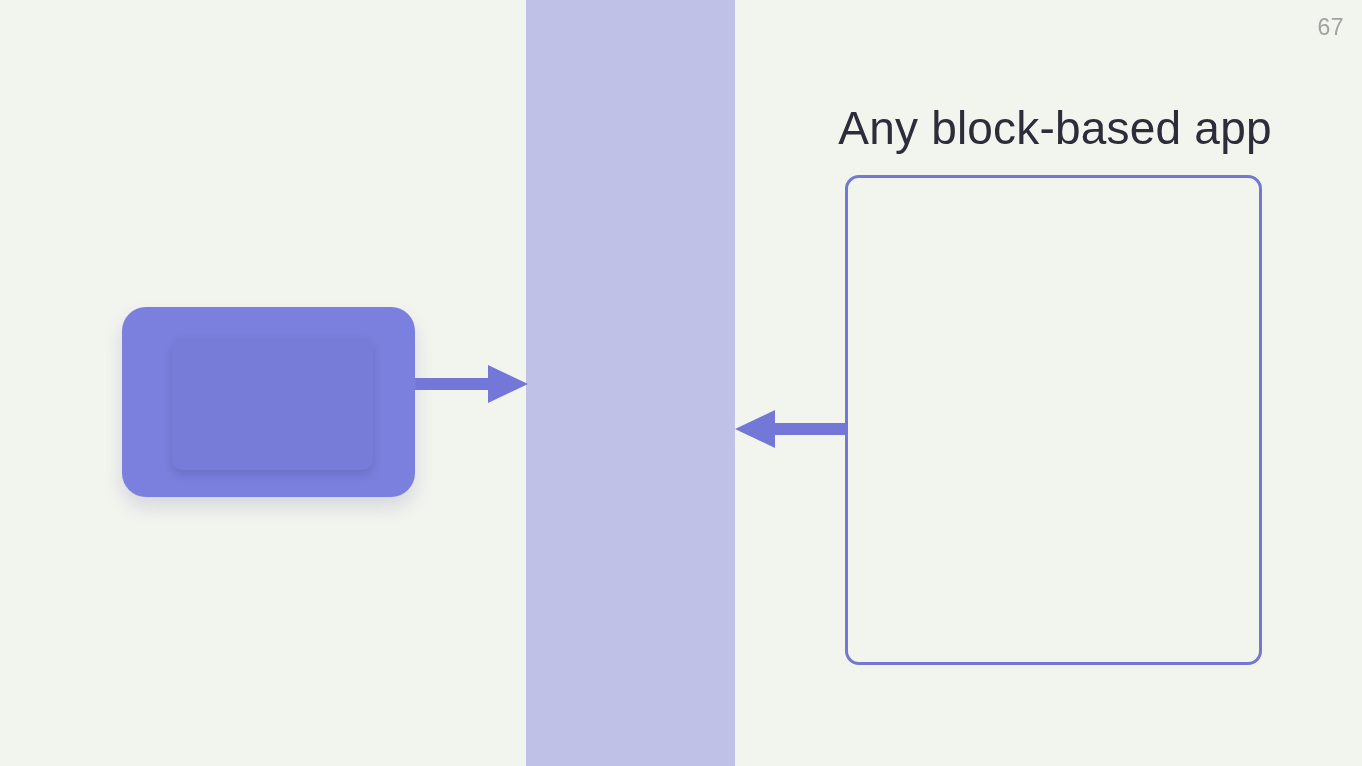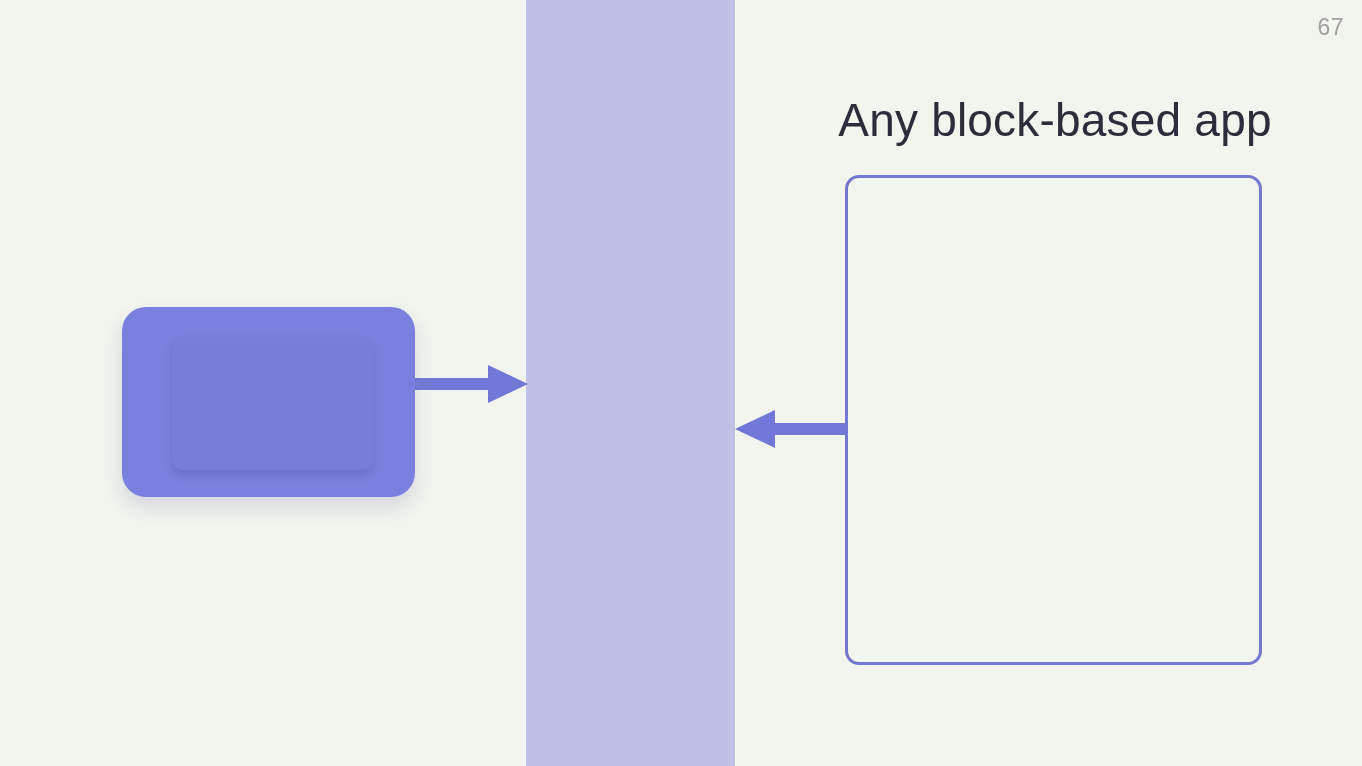--- a/index.html
+++ b/index.html
@@ -34,20 +34,21 @@
     background: var(--band, #bfc1e7);
   }
   .label {
     position: absolute;
     color: var(--text, #2b2e3a);
     font-weight: 500;
     text-align: center;
     letter-spacing: 0.2px;
     line-height: 1.15;
     white-space: nowrap;
+    margin-top: 8px;
   }
   .label-left {
     left: 120px;
     top: 236px;
     width: 300px;
     font-size: 44px;
   }
   .label-right {
     left: 818px;
     top: 94px;

